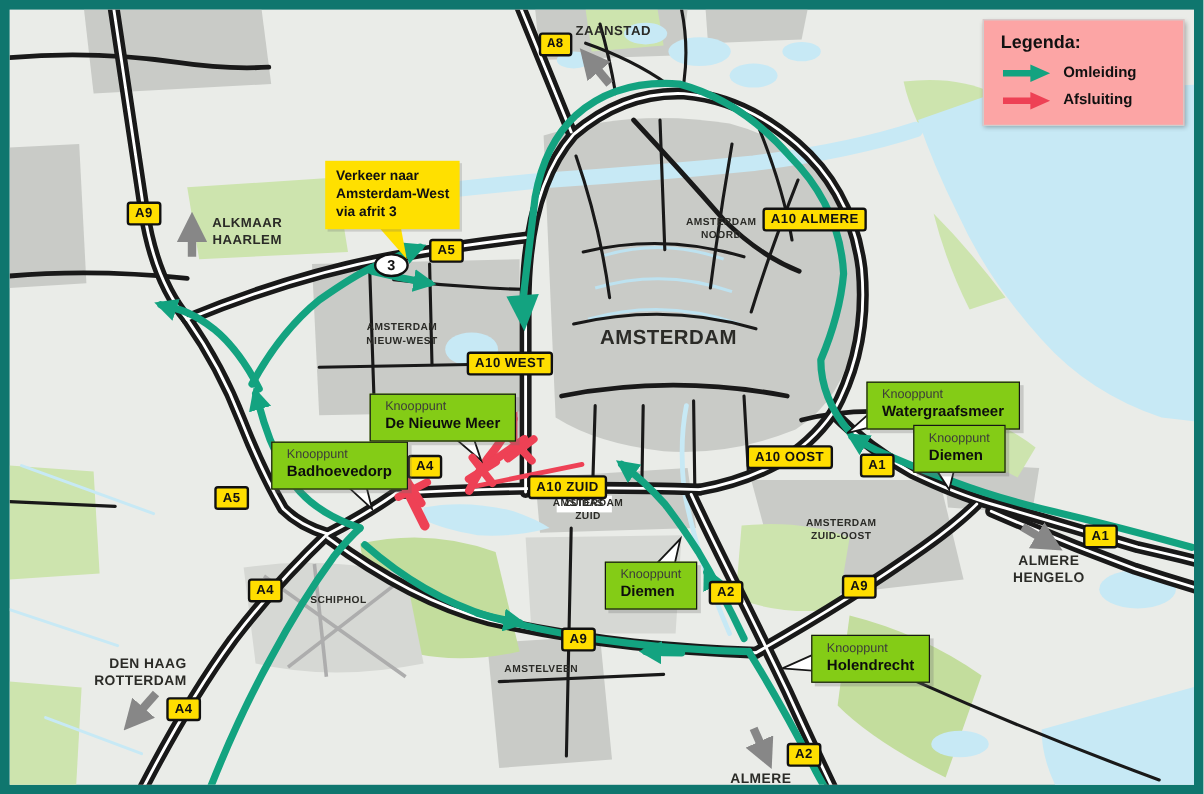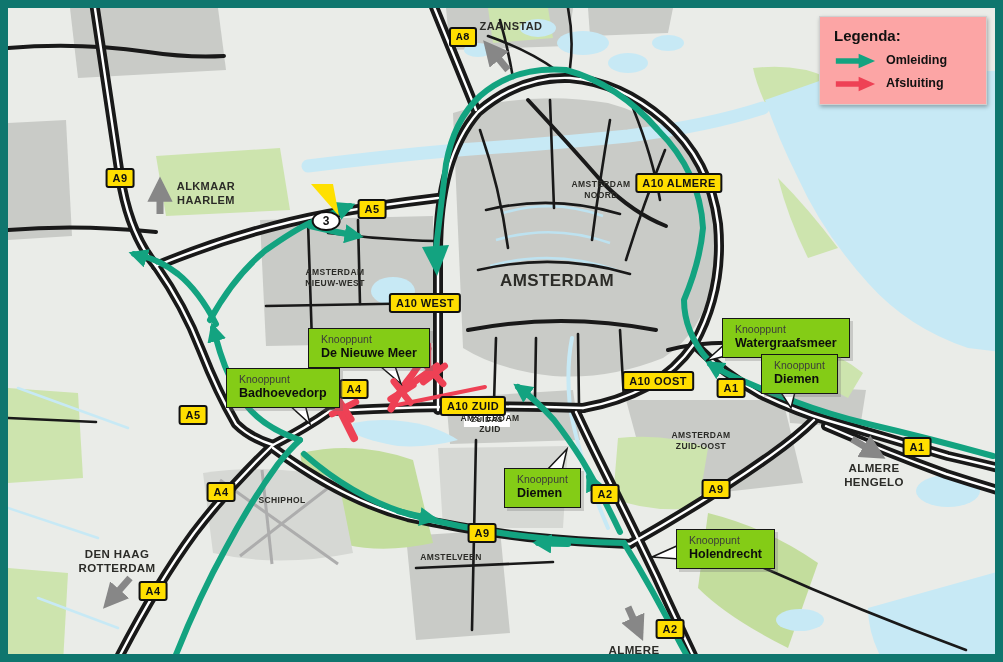--- a/index.html
+++ b/index.html
@@ -245,21 +245,21 @@
       <div class="city" style="left: 549px; top: 273px; font-size: 17px;">AMSTERDAM</div>
       <div class="city" style="left: 327px; top: 270px; font-size: 8.5px;">AMSTERDAM
 NIEUW-WEST</div>
       <div class="city whitebox" style="left: 479px; top: 366px; font-size: 8px;">ZUIDAS</div>
       <div class="city" style="left: 482px; top: 416px; font-size: 8.5px;">AMSTERDAM
 ZUID</div>
       <div class="city" style="left: 693px; top: 433px; font-size: 8.5px;">AMSTERDAM
 ZUID-OOST</div>
       <div class="city" style="left: 262px; top: 492px; font-size: 8.5px; margin-left: 12px;">SCHIPHOL</div>
       <div class="city" style="left: 443px; top: 549px; font-size: 8.5px;">AMSTELVEEN</div>
-      <div class="city" style="left: 109px; top: 553px; font-size: 11.5px;">DEN HAAG
+      <div class="city" style="left: 109px; top: 553px; font-size: 11.5px; text-align: right;">DEN HAAG
 ROTTERDAM</div>
       <div class="city" style="left: 866px; top: 467px; font-size: 11.5px;">ALMERE
 HENGELO</div>
       <div class="city" style="left: 626px; top: 642px; font-size: 11.5px;">ALMERE</div>
       <div class="badge" style="left: 455px; top: 29px; font-family: Liberation Mono, monospace;">A8</div>
       <div class="badge" style="left: 112px; top: 170px;">A9</div>
       <div class="badge" style="left: 364px; top: 201px;">A5</div>
       <div class="badge" style="left: 671px; top: 175px;">A10 ALMERE</div>
       <div class="badge" style="left: 417px; top: 295px;">A10 WEST</div>
       <div class="badge" style="left: 650px; top: 373px;">A10 OOST</div>
@@ -291,20 +291,23 @@
         <span class="k2">Diemen</span>
       </div>
       <div class="callout" style="left: 496px; top: 460px;">
         <span class="k1">Knooppunt</span>
         <span class="k2">Diemen</span>
       </div>
       <div class="callout" style="left: 668px; top: 521px;">
         <span class="k1">Knooppunt</span>
         <span class="k2">Holendrecht</span>
       </div>
+      <div class="notice" style="left: 263px; top: 126px;">Verkeer naar
+Amsterdam-West
+via afrit 3</div>
       <div class="exitb" style="left: 318px; top: 213px;">3</div>
     </div>
 
   <div id="legend">
     <div class="lg-title">Legenda:</div>
     <div class="lg-row">
       <svg width="42" height="16" viewBox="0 0 46 16">
         <path class="om-line" d="M2,8 H30" stroke-width="6" stroke="#13A380"></path>
         <path class="om-head" d="M27,0 L45,8 L27,16 Z" fill="#13A380"></path>
       </svg>

